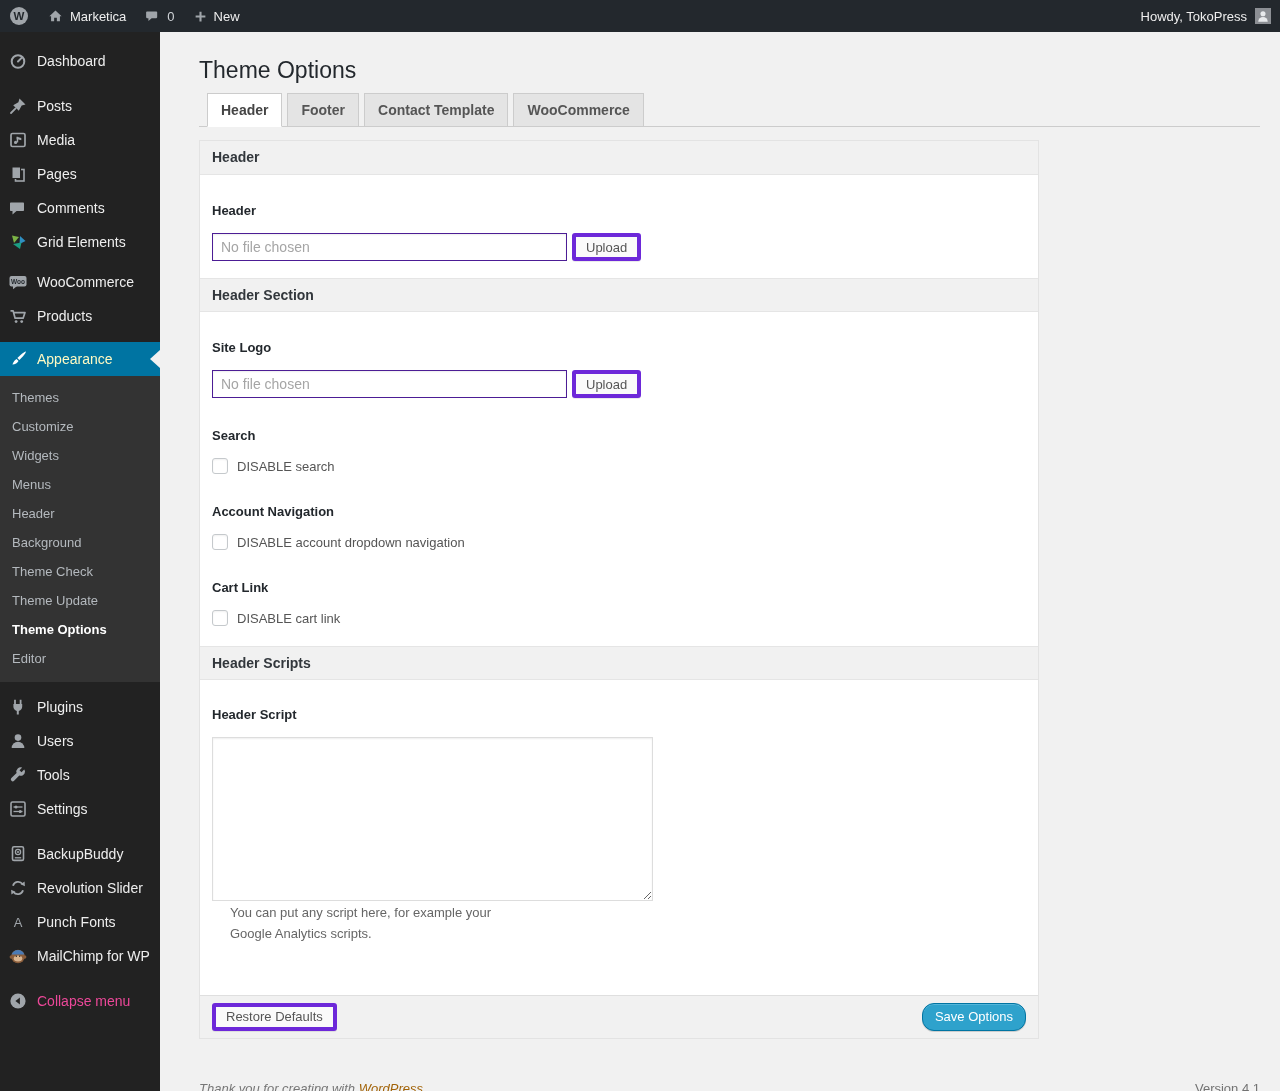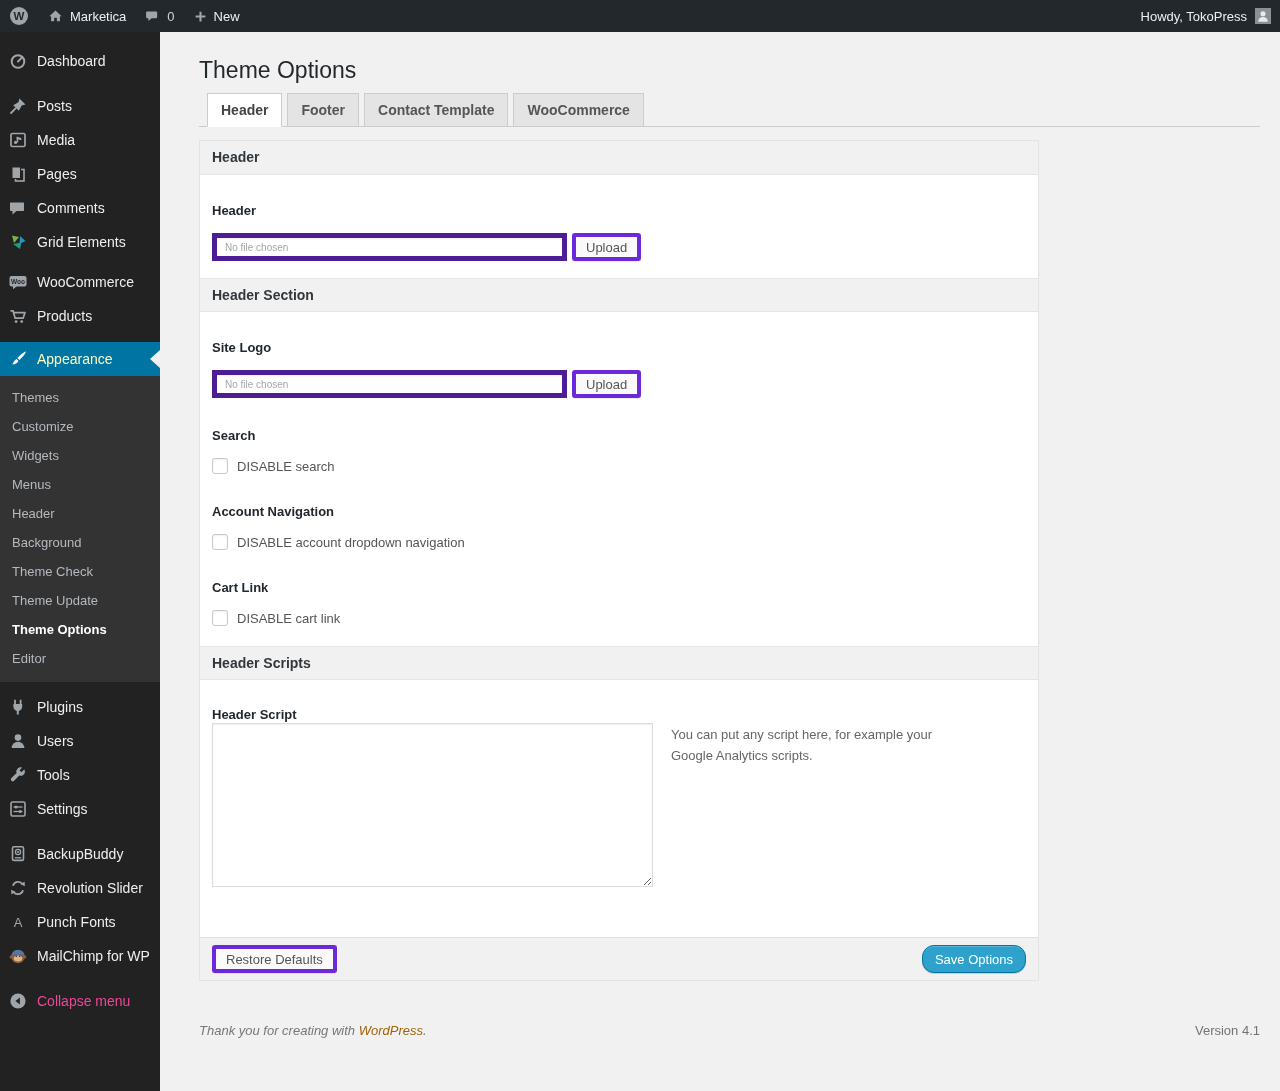--- a/index.html
+++ b/index.html
@@ -40,32 +40,32 @@
   .nav-tab.active { background:#fff; color:#444; border-bottom-color:#fff; }
 
   .panel { margin-top:13px; width:840px; background:#fff; border:1px solid #e3e3e3; }
   .section-bar { height:34px; line-height:33px; padding:0 12px; background:#f1f1f1; border-bottom:1px solid #e5e5e5;
       font-size:14px; font-weight:bold; color:#32373c; }
   .section-bar.mid { border-top:1px solid #e5e5e5; }
   .panel-body { padding:0 12px; }
   .field-label { font-weight:bold; font-size:13px; color:#23282d; padding-top:28px; }
   .upload-row { margin-top:15px; display:flex; align-items:center; }
   .upload-row.last { margin-bottom:17px; }
-  input.upload-path { width:355px; height:28px; border:5px solid #4c1d95; box-shadow:inset 0 1px 2px rgba(0,0,0,.07);
-      padding:0 8px; font-size:10px; color:#32373c; background:#fff; outline:none; }
+  input.upload-path { width:355px; height:28px; border:1px solid #4c1d95; box-shadow:inset 0 1px 2px rgba(0,0,0,.07);
+      padding:0 8px; font-size:14px; color:#32373c; background:#fff; outline:none; }
   input.upload-path::placeholder { color:#a5a5a5; opacity:1; }
   .btn { height:28px; padding:0 10px; background:#fafafa; border:4px solid #6d28d9; border-radius:3px; color:#555;
       font-size:13px; cursor:pointer; box-shadow:0 1px 0 rgba(0,0,0,.08); font-family:inherit; }
   .upload-row .btn { margin-left:5px; }
   .cb-label { padding-top:30px; }
   .checkbox-row { margin-top:15px; display:flex; align-items:center; gap:9px; font-size:13px; color:#555; }
   .checkbox-row.last { margin-bottom:20px; }
   .checkbox { width:16px; height:16px; background:#fff; border:1px solid #c5c9cc; border-radius:3px;
       box-shadow:inset 0 1px 2px rgba(0,0,0,.06); cursor:pointer; flex:0 0 16px; }
-  .script-row { display:flex; margin-top:1px; padding-bottom:50px; }
+  .script-row { display:flex; margin-top:15px; padding-bottom:50px;flex-direction:column; }
   textarea.script-area { width:441px; height:164px; border:1px solid #ddd; box-shadow:inset 0 1px 2px rgba(0,0,0,.07);
       resize:both; outline:none; font-family:inherit; }
   .script-note { margin-left:18px; width:305px; font-size:13px; color:#666; line-height:1.6; padding-top:2px; }
   .panel-footer { height:43px; background:#f1f1f1; border-top:1px solid #dfdfdf; padding:12px 12px;
       display:flex; align-items:center; justify-content:space-between; }
   .btn-primary { background:#2ea2cc; border:1px solid #0074a2; color:#fff; border-radius:12px; height:28px; padding:0 12px;
       font-size:13px; cursor:pointer; box-shadow:inset 0 1px 0 rgba(120,200,230,.5),0 1px 0 rgba(0,0,0,.15); font-family:inherit; }
 
   .page-footer { width:840px; margin-top:42px; padding-bottom:18px; display:flex; justify-content:space-between; font-size:13px; color:#777; width:100%; }
   .thanks { font-style:italic; }

